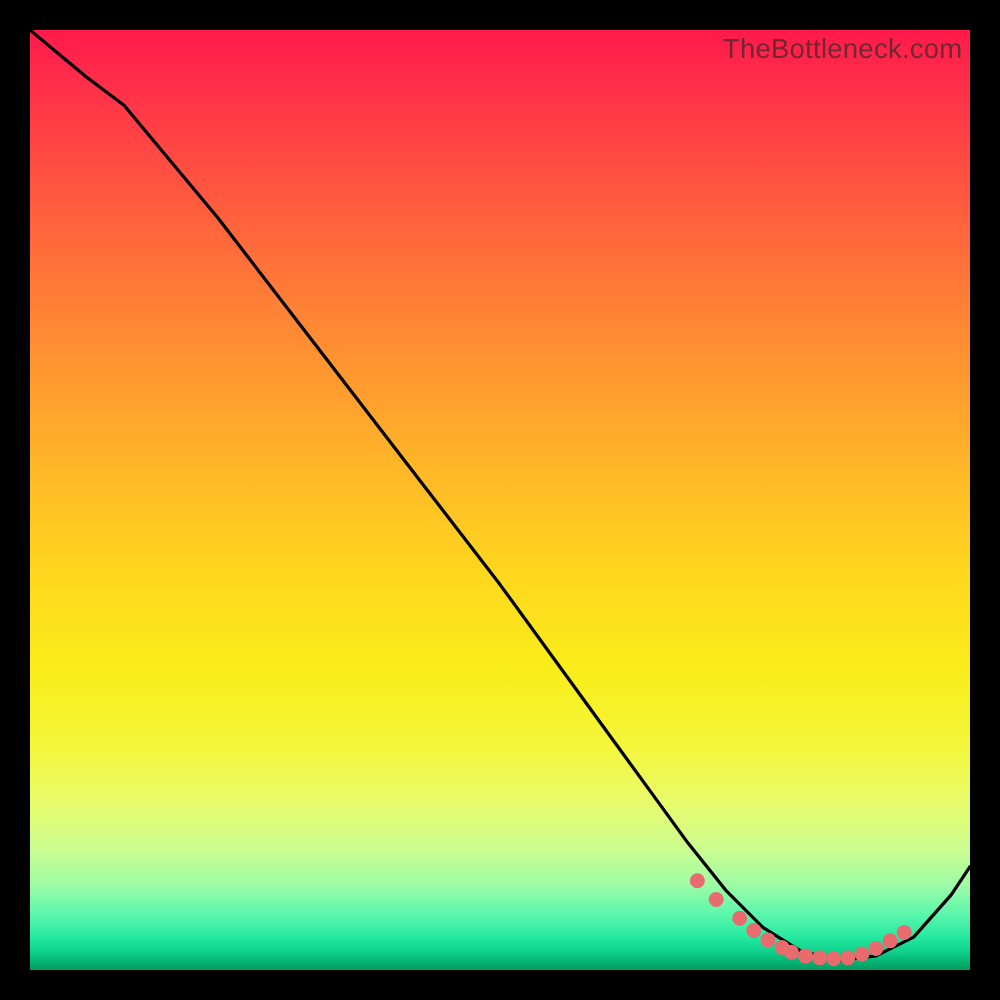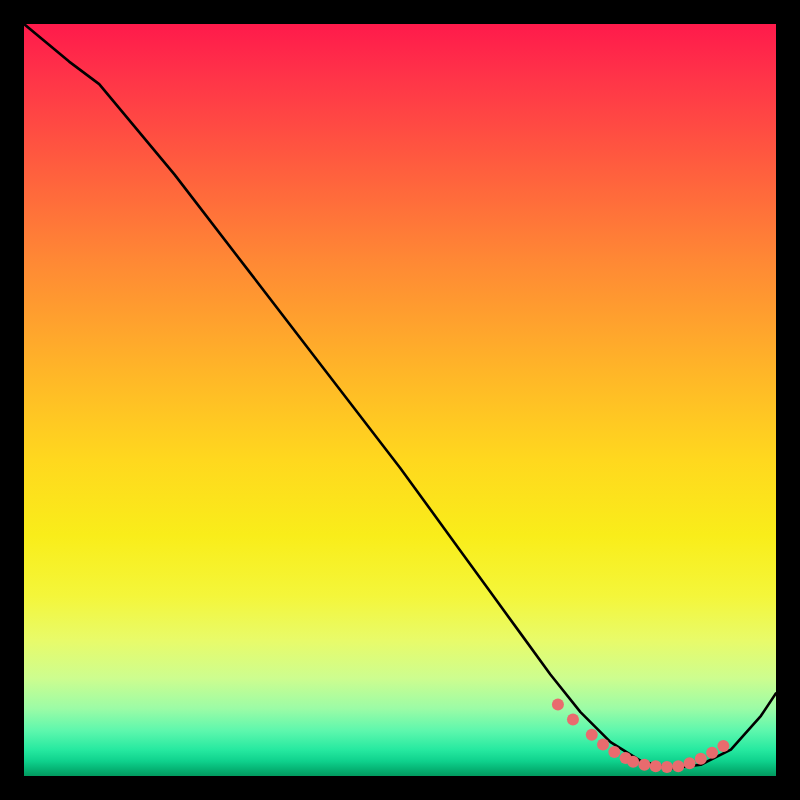--- a/index.html
+++ b/index.html
@@ -60,20 +60,21 @@
     position: absolute;
     inset: 0;
   }
 </style>
 </head>
 <body>
 
 <div class="frame">
   <div class="plot">
     <div class="gradient-bg"></div>
+    <div class="watermark">TheBottleneck.com</div>
     <svg class="curve" viewBox="0 0 752 752" preserveAspectRatio="none">
       <g>
         <path id="main-curve" fill="none" stroke="#000" stroke-width="2.6" stroke-linecap="round" stroke-linejoin="round" d="M0.00 0.00 L22.56 18.80 L45.12 37.60 L75.20 60.16 L150.40 150.40 L225.60 248.16 L300.80 345.92 L376.00 443.68 L436.16 526.40 L466.24 567.76 L496.32 609.12 L526.40 650.48 L556.48 688.08 L586.56 718.16 L616.64 736.96 L646.72 744.48 L676.80 740.72 L706.88 725.68 L736.96 691.84 L752.00 669.28"></path>
       </g>
       <g id="marker-group">
           <circle cx="533.92" cy="680.56" r="6" fill="#e96b6e"></circle>
           <circle cx="548.96" cy="695.60" r="6" fill="#e96b6e"></circle>
           <circle cx="567.76" cy="710.64" r="6" fill="#e96b6e"></circle>
           <circle cx="579.04" cy="720.42" r="6" fill="#e96b6e"></circle>
           <circle cx="590.32" cy="727.94" r="6" fill="#e96b6e"></circle>

